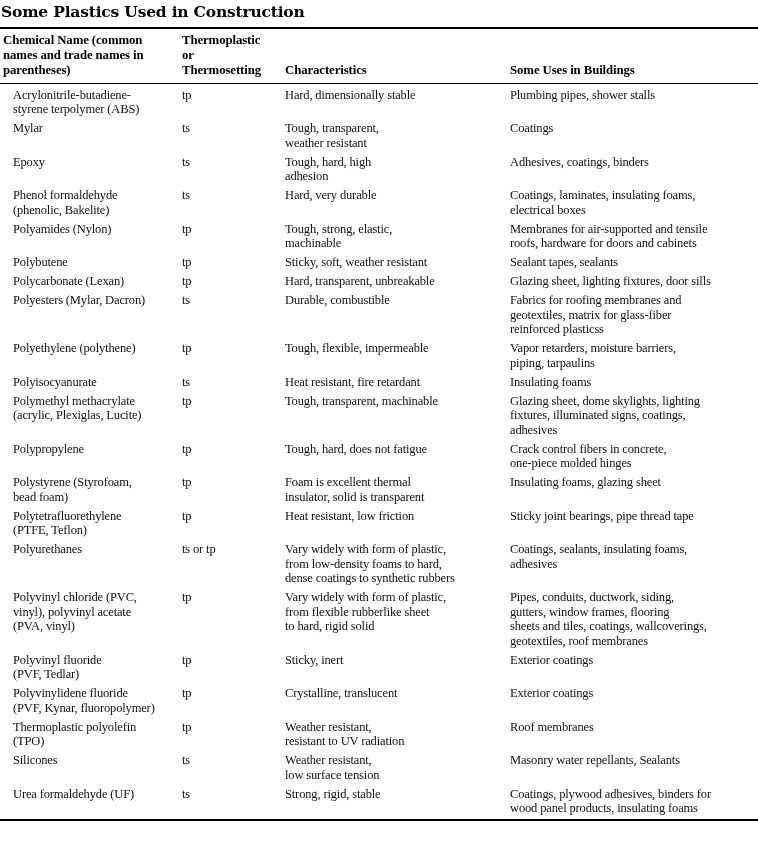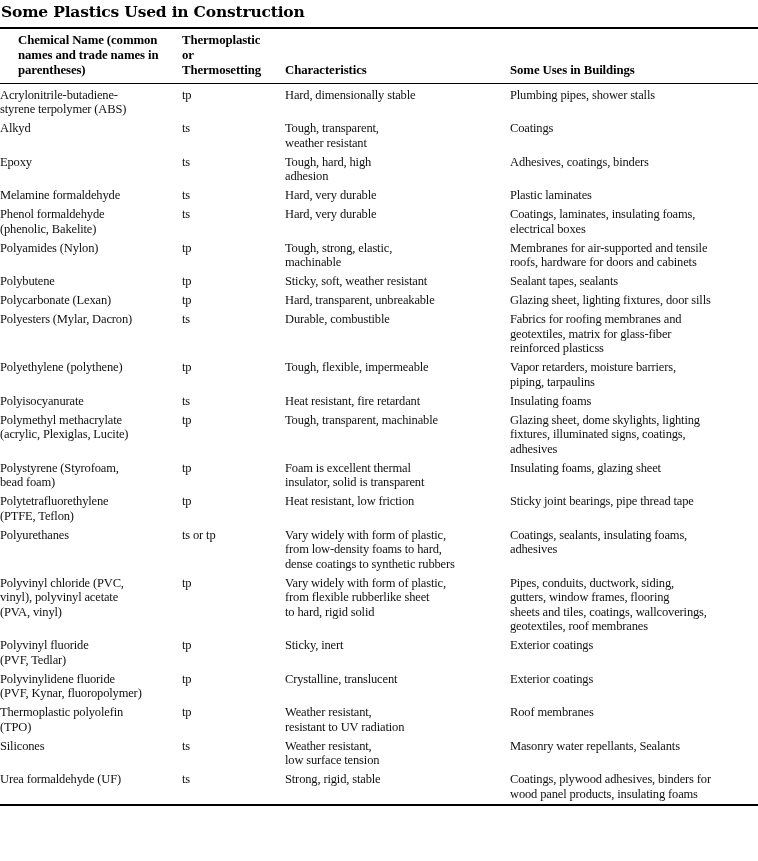--- a/index.html
+++ b/index.html
@@ -43,31 +43,31 @@
     vertical-align: bottom;
     font-weight: bold;
     font-size: 12.8px;
     line-height: 15px;
     letter-spacing: -0.1px;
     white-space: pre-line;
     padding: 4px 6px 5px 0;
     border-bottom: 1.5px solid #000;
     color: #000;
   }
-  thead th:first-child { padding-left: 18px; }
+  thead th:first-child { padding-left: 3px; }
   tbody td {
     vertical-align: top;
     font-size: 12.5px;
     line-height: 14.5px;
     letter-spacing: -0.15px;
     white-space: pre-line;
     padding: 4.5px 4px 0 0;
     color: #111;
   }
-  tbody td:first-child { padding-left: 0; }
+  tbody td:first-child { padding-left: 13px; }
   tbody tr:first-child td { padding-top: 3.5px; }
   tbody tr:last-child td { padding-bottom: 3px; }
 </style>
 </head>
 <body>
 
 <div class="page">
   <h1 class="title">Some Plastics Used in Construction</h1>
 
   <table class="plastics-table">
@@ -91,38 +91,32 @@
     </thead>
     <tbody id="table-body">
         <tr>
     <td>Acrylonitrile-butadiene-
 styrene terpolymer (ABS)</td>
     <td>tp</td>
     <td>Hard, dimensionally stable</td>
     <td>Plumbing pipes, shower stalls</td>
   </tr>
         <tr>
-    <td>Alkyd</td>
+    <td>Mylar</td>
     <td>ts</td>
     <td>Tough, transparent,
 weather resistant</td>
     <td>Coatings</td>
   </tr>
         <tr>
     <td>Epoxy</td>
     <td>ts</td>
     <td>Tough, hard, high
 adhesion</td>
     <td>Adhesives, coatings, binders</td>
-  </tr>
-        <tr>
-    <td>Melamine formaldehyde</td>
-    <td>ts</td>
-    <td>Hard, very durable</td>
-    <td>Plastic laminates</td>
   </tr>
         <tr>
     <td>Phenol formaldehyde
 (phenolic, Bakelite)</td>
     <td>ts</td>
     <td>Hard, very durable</td>
     <td>Coatings, laminates, insulating foams,
 electrical boxes</td>
   </tr>
         <tr>
@@ -167,20 +161,27 @@
     <td>Insulating foams</td>
   </tr>
         <tr>
     <td>Polymethyl methacrylate
 (acrylic, Plexiglas, Lucite)</td>
     <td>tp</td>
     <td>Tough, transparent, machinable</td>
     <td>Glazing sheet, dome skylights, lighting
 fixtures, illuminated signs, coatings,
 adhesives</td>
+  </tr>
+        <tr>
+    <td>Polypropylene</td>
+    <td>tp</td>
+    <td>Tough, hard, does not fatigue</td>
+    <td>Crack control fibers in concrete,
+one-piece molded hinges</td>
   </tr>
         <tr>
     <td>Polystyrene (Styrofoam,
 bead foam)</td>
     <td>tp</td>
     <td>Foam is excellent thermal
 insulator, solid is transparent</td>
     <td>Insulating foams, glazing sheet</td>
   </tr>
         <tr>

